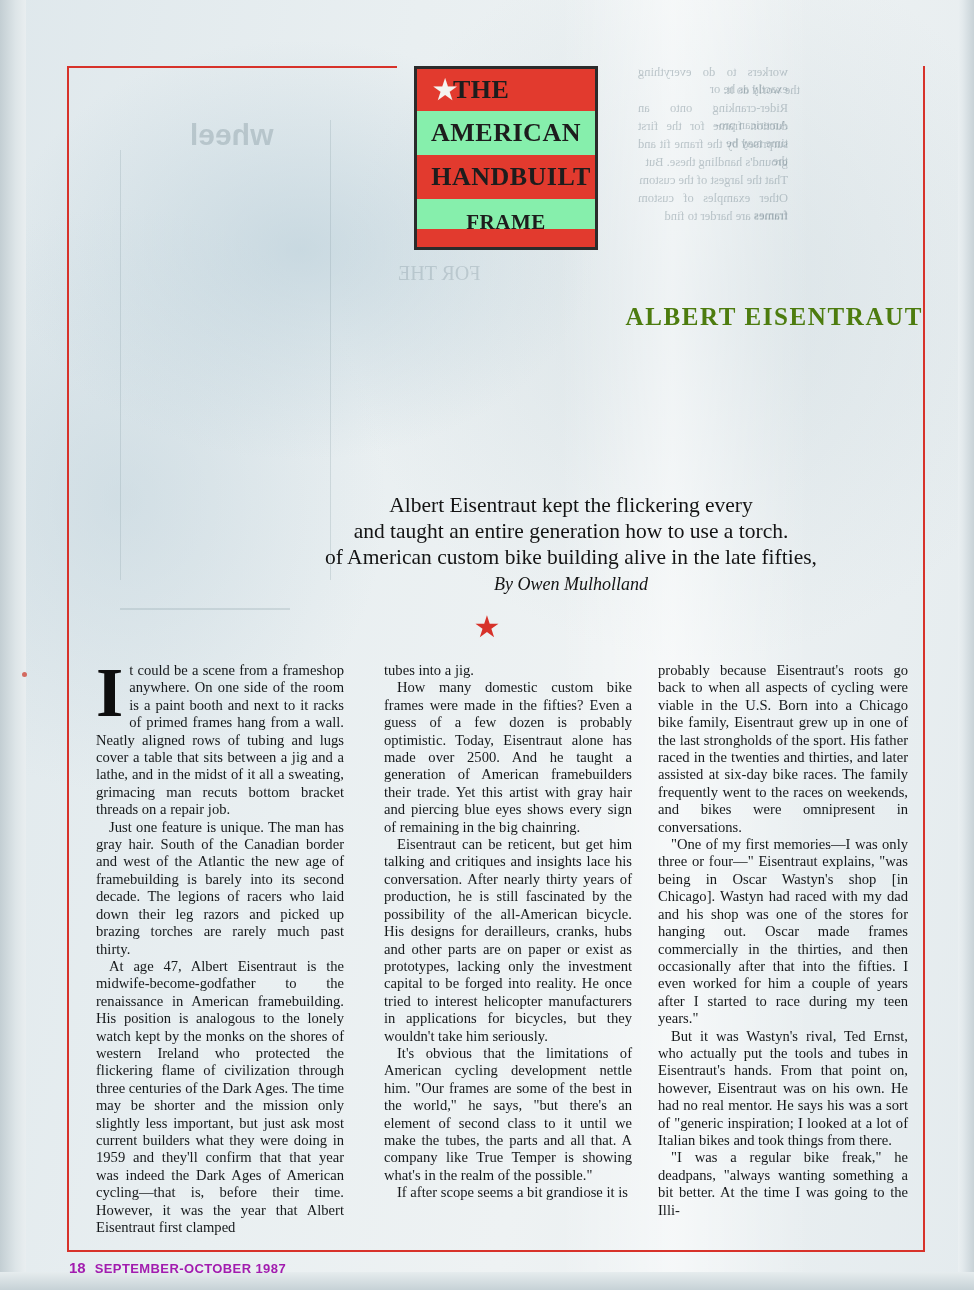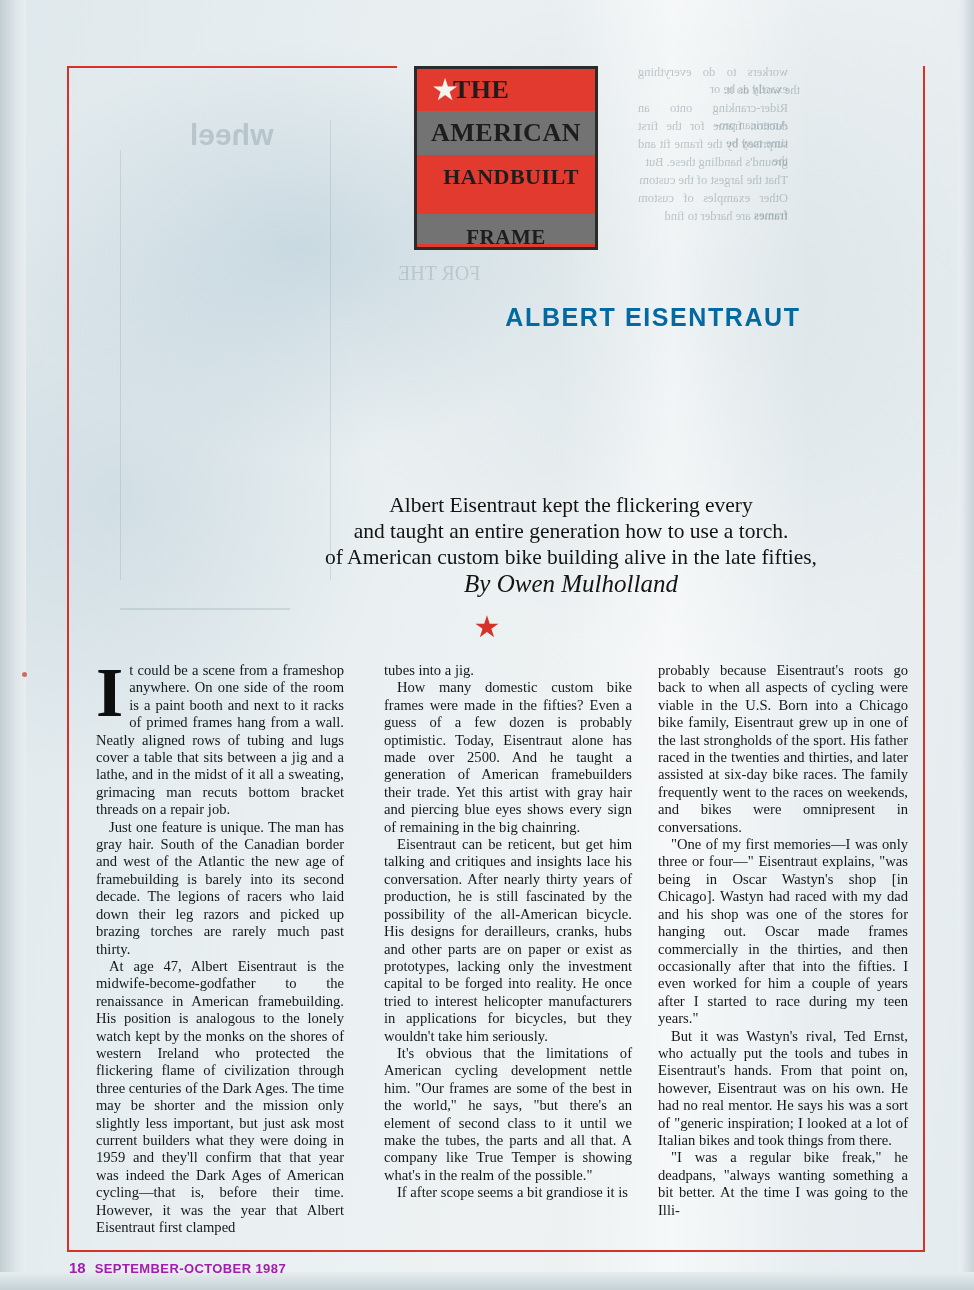--- a/index.html
+++ b/index.html
@@ -139,21 +139,21 @@
     text-align: center;
     font-family: "Liberation Serif", serif;
   }
   .logo-row {
     position: relative;
     color: #1d1d1d;
     font-weight: bold;
     letter-spacing: 0.5px;
   }
   .logo-row.white {
-    background: #737373;
+    background: #86efac;
   }
   .logo-line1 {
     height: 42px;
     line-height: 42px;
     font-size: 26px;
     padding-left: 36px;
     text-align: left;
   }
   .logo-star {
     position: absolute;
@@ -162,43 +162,43 @@
     color: #f4f4f0;
     font-size: 27px;
     line-height: 27px;
   }
   .logo-line2 {
     height: 44px;
     line-height: 44px;
     font-size: 26px;
   }
   .logo-line3 {
-    height: 59px;
+    height: 44px;
     line-height: 44px;
-    font-size: 22px;
+    font-size: 26px;
     padding-left: 10px;
   }
   .logo-line4 {
     height: 30px;
     line-height: 46px;
     font-size: 21px;
   }
 
   
   .kicker {
     position: absolute;
     left: 383px;
     top: 303px;
     width: 540px;
-    text-align: center;
-    font-family: Liberation Sans, sans-serif;
+    text-align: right;
+    font-family: Liberation Serif, serif;
     font-weight: bold;
     font-size: 25px;
     letter-spacing: 1.6px;
-    color: #0369a1;
+    color: #4d7c0f;
   }
   .headline {
     position: absolute;
     left: 230px;
     top: 332px;
     width: 700px;
     text-align: center;
     font-family: "Liberation Serif", serif;
     font-weight: bold;
     color: #0c0c0c;
@@ -221,21 +221,21 @@
     top: 492px;
     width: 712px;
     text-align: center;
     font-family: "Liberation Serif", serif;
     font-size: 21.5px;
     line-height: 26px;
     color: #141414;
   }
   .byline {
     font-style: italic;
-    font-size: 25px;
+    font-size: 18px;
     display: block;
     margin-top: 1px;
   }
   .divider-star {
     position: absolute;
     left: 487px;
     top: 612px;
     transform: translateX(-50%);
     color: #d7322a;
     font-size: 30px;

